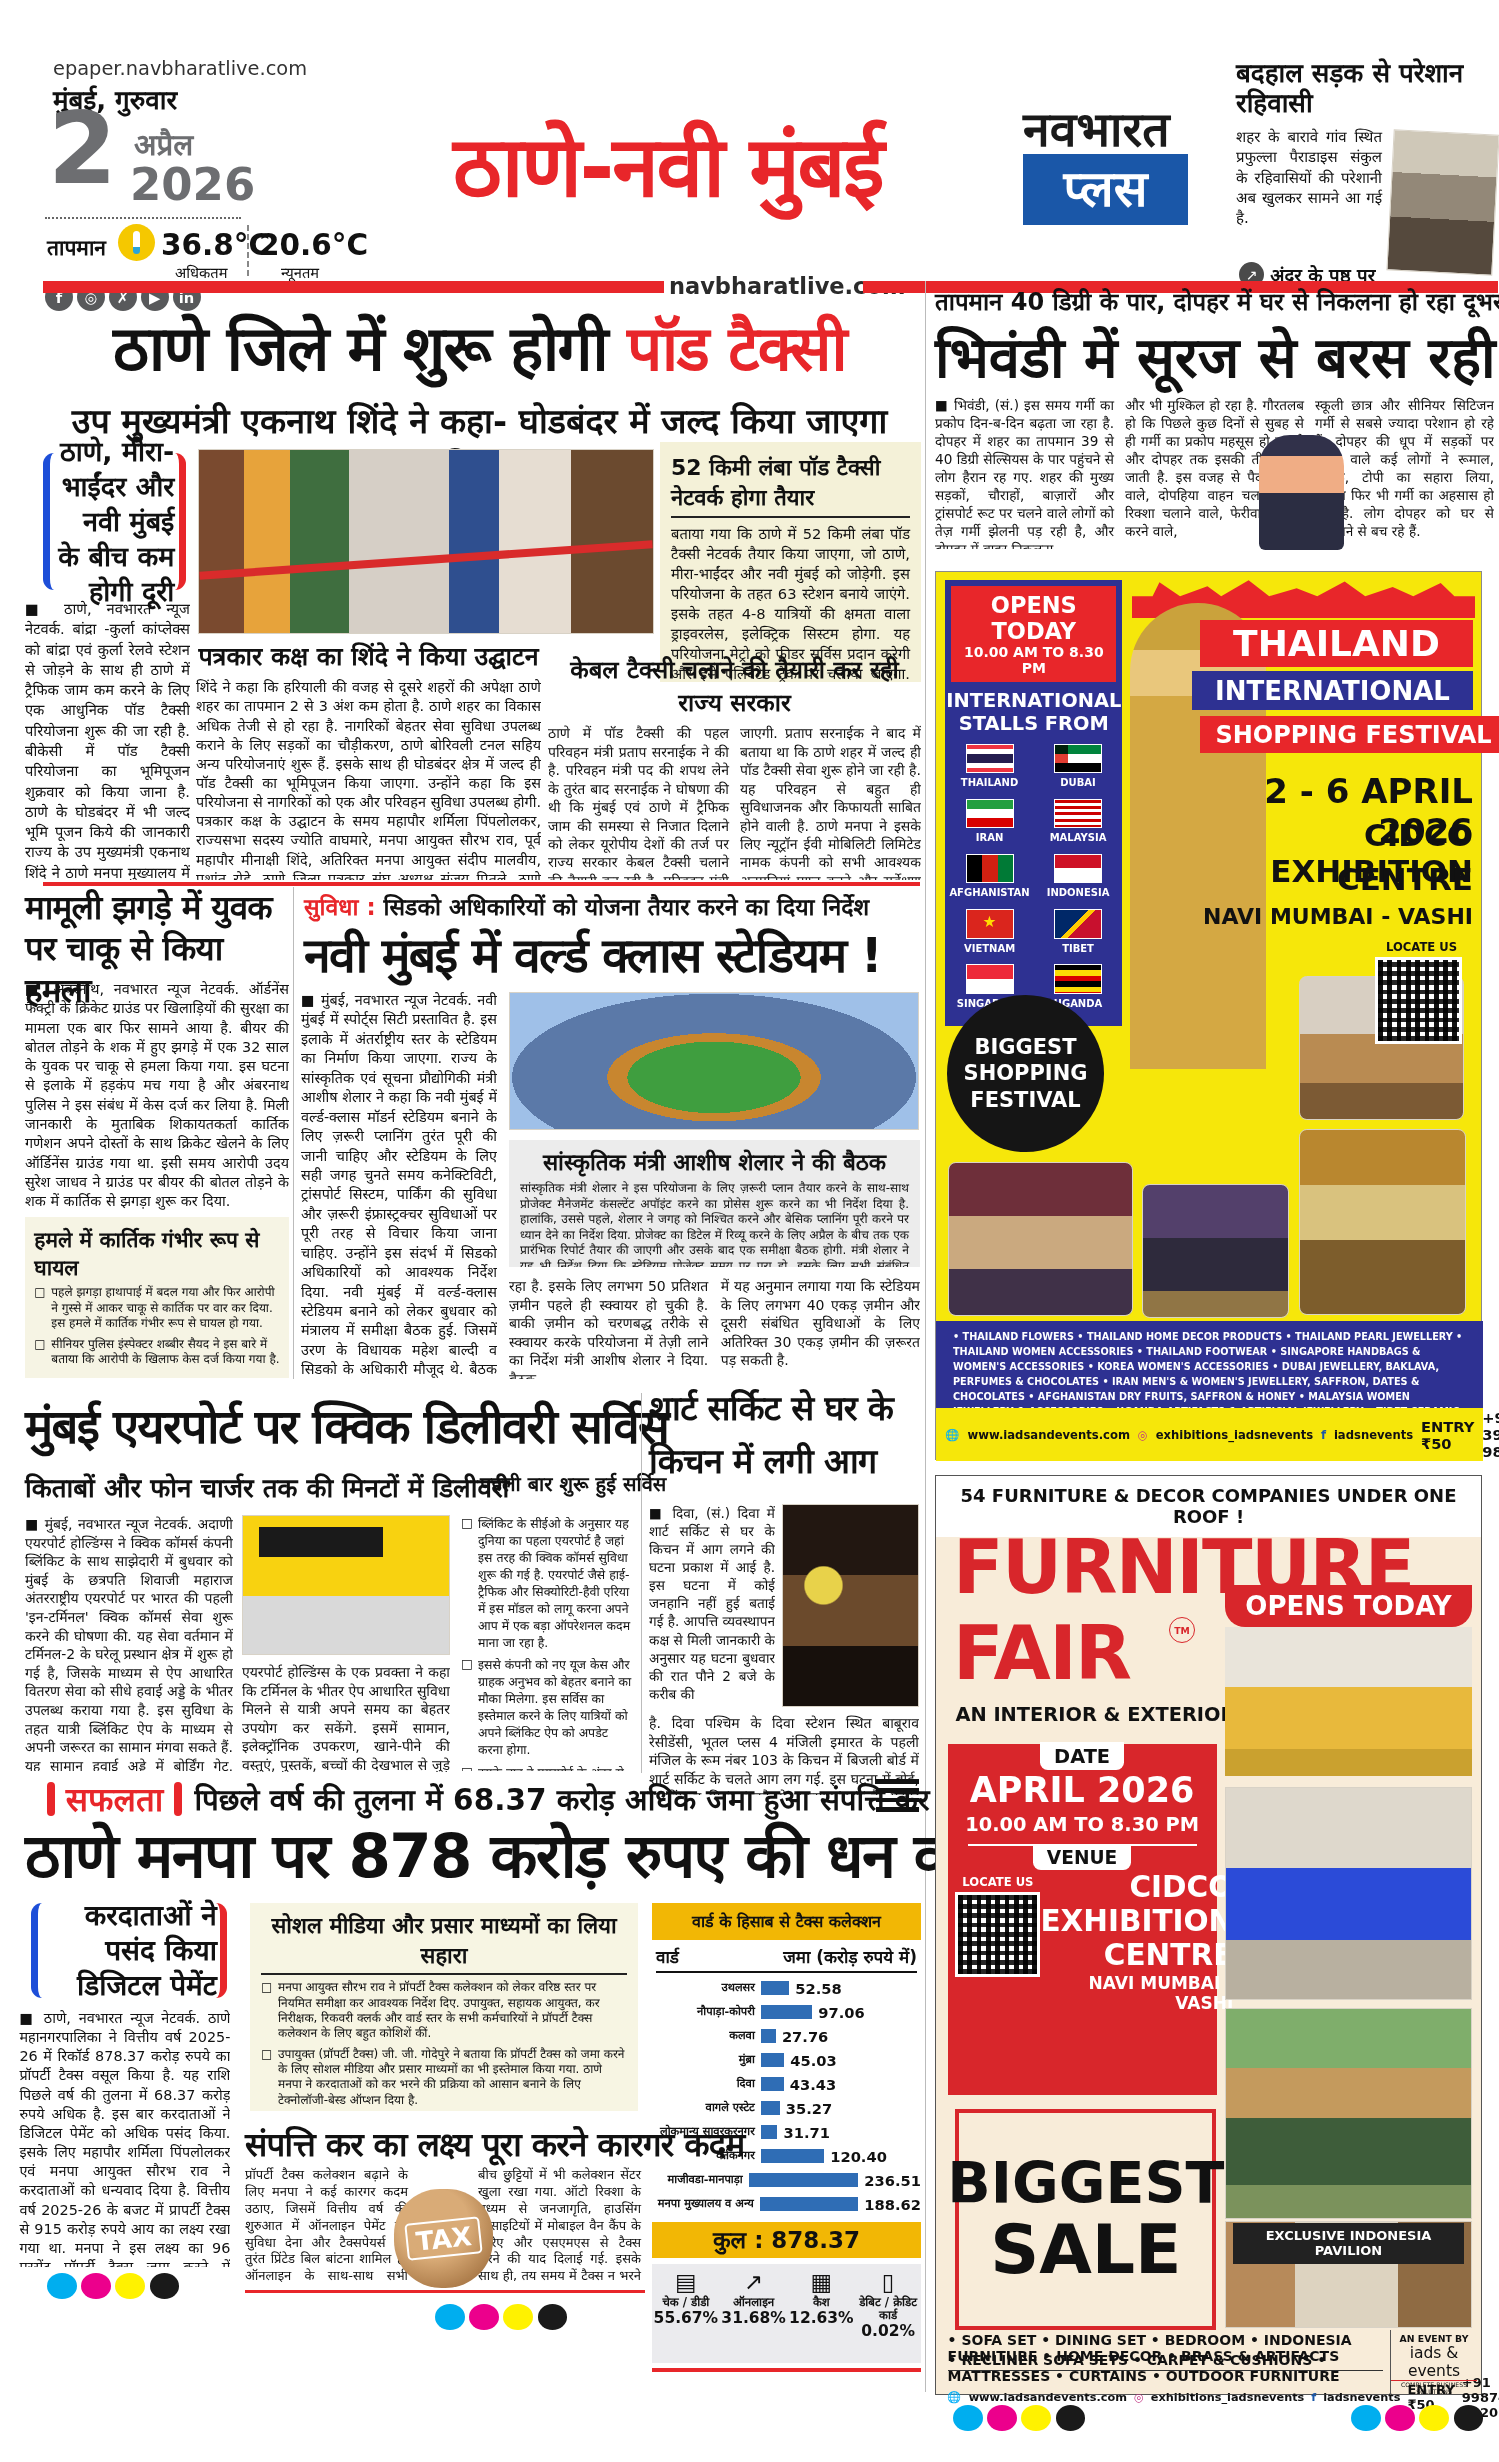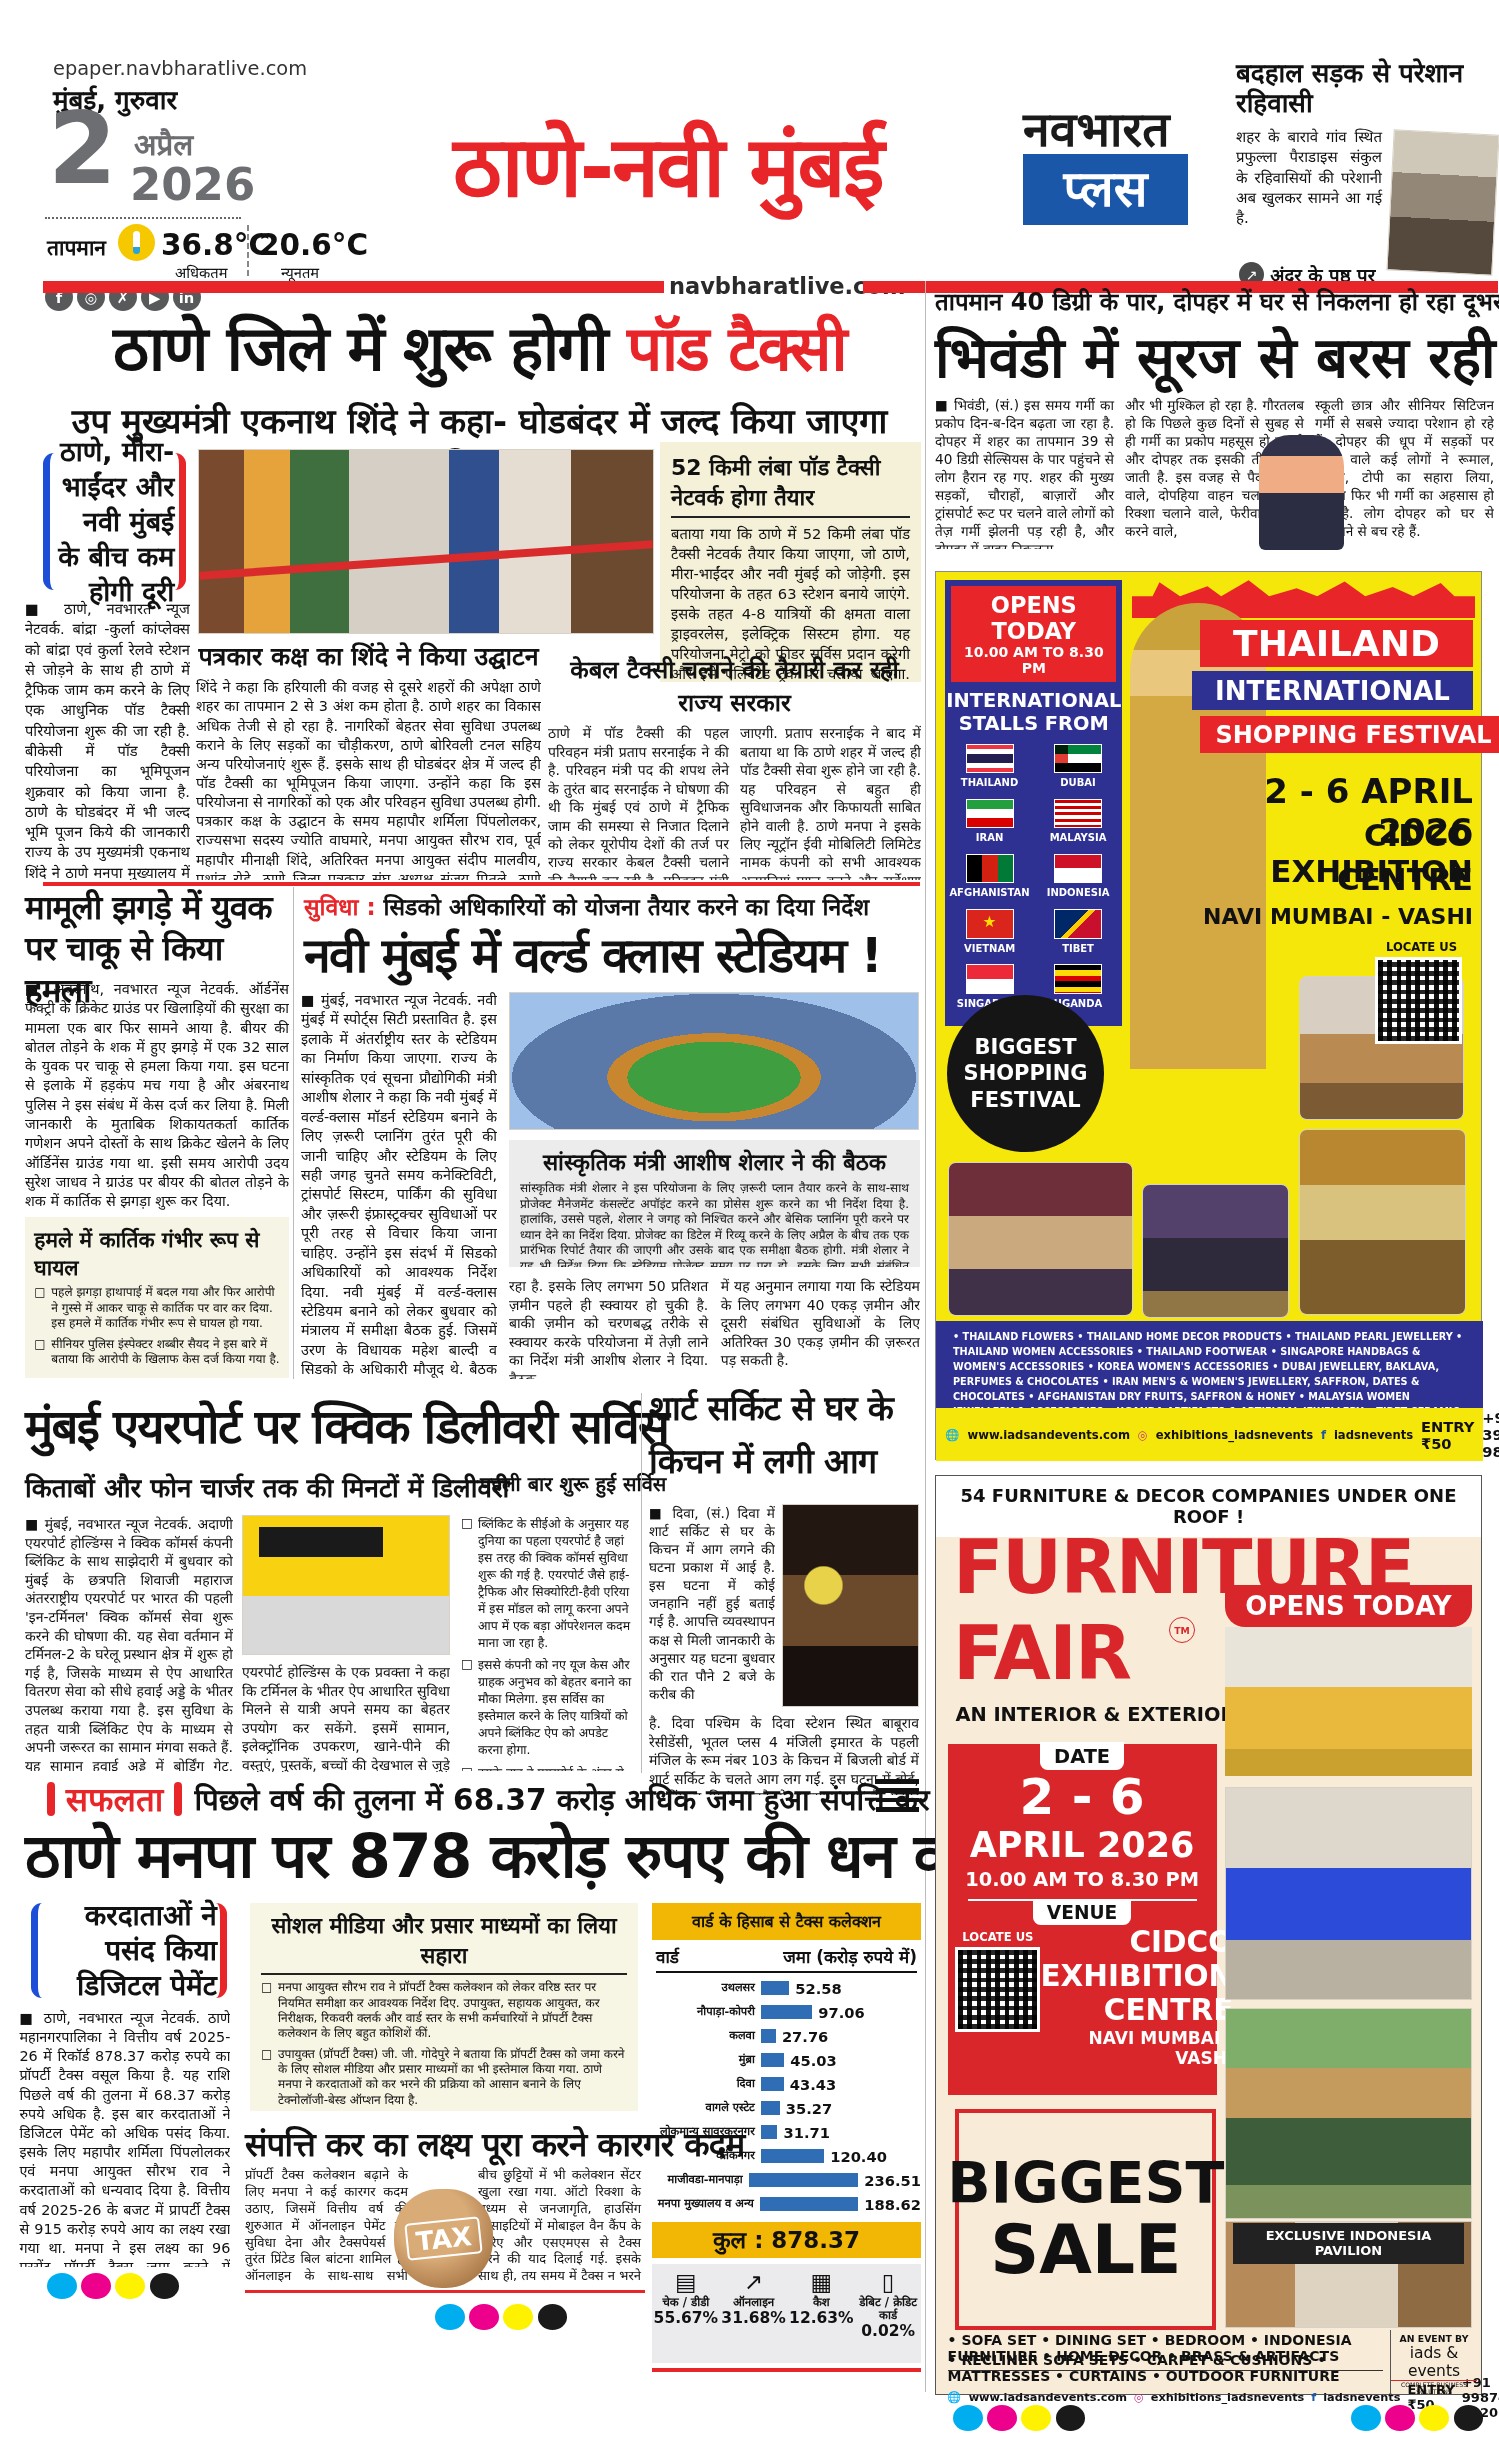--- a/index.html
+++ b/index.html
@@ -401,21 +401,20 @@
     <div class="abs" style="left:233px;top:141px;width:26px;height:26px;border:1.6px solid #d8262b;border-radius:50%;color:#d8262b;font-size:9.3px;display:flex;align-items:center;justify-content:center;font-weight:bold">TM</div>
     <div class="abs bold" style="left:19.4px;top:227px;font-size:19.4px">AN INTERIOR &amp; EXTERIOR EXPO</div>
 
     <div class="abs" style="left:289px;top:109px;width:247px;height:194px">
       <div class="ctr bold" style="background:#d8262b;color:#fff;font-size:26px;padding:6.2px 0;border-radius:0 0 20px 20px;position:relative;z-index:2">OPENS TODAY</div>
       <div style="height:149px;background:linear-gradient(180deg,#e9e4da 0 40%,#e8b93c 40% 82%,#caa12f 82%)"></div>
     </div>
 
     <div class="abs" style="left:11.6px;top:268px;width:269px;height:351px;background:#d8262b;color:#fff;text-align:center">
       <div class="tab" style="font-size:19.4px;margin-top:-1.6px">DATE</div>
-      <div class="bold" style="font-size:50px;line-height:1.1">2 - 6</div>
       <div class="bold" style="font-size:35px">APRIL 2026</div>
       <div class="bold" style="font-size:19.4px;margin-top:3.1px">10.00 AM TO 8.30 PM</div>
       <div style="border-top:2.3px solid #fff;margin:7.8px 20px 0"></div>
       <div class="tab" style="font-size:18.6px;margin-top:-1.6px">VENUE</div>
       <div style="display:flex;padding:0 7.8px">
         <div style="width:95px">
           <div class="bold" style="font-size:11.6px;margin:4.7px 0 3.1px">LOCATE US</div>
           <div class="qr" style="width:85px;height:85px"></div>
         </div>
         <div style="flex:1;text-align:right">

